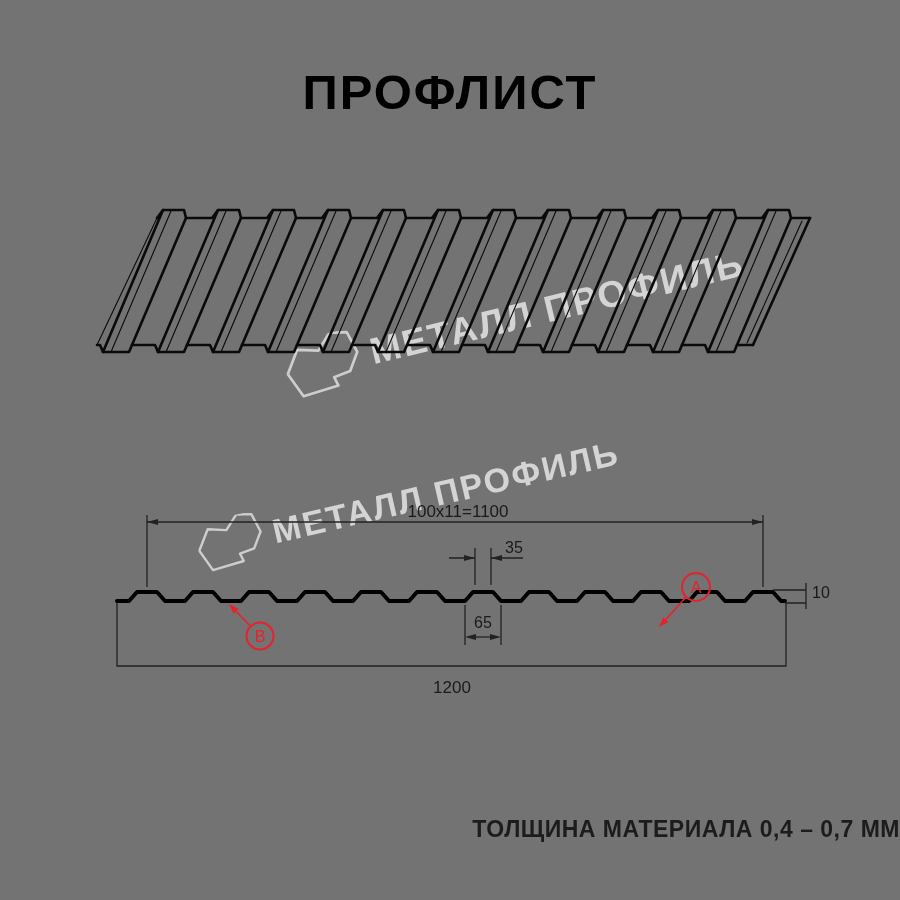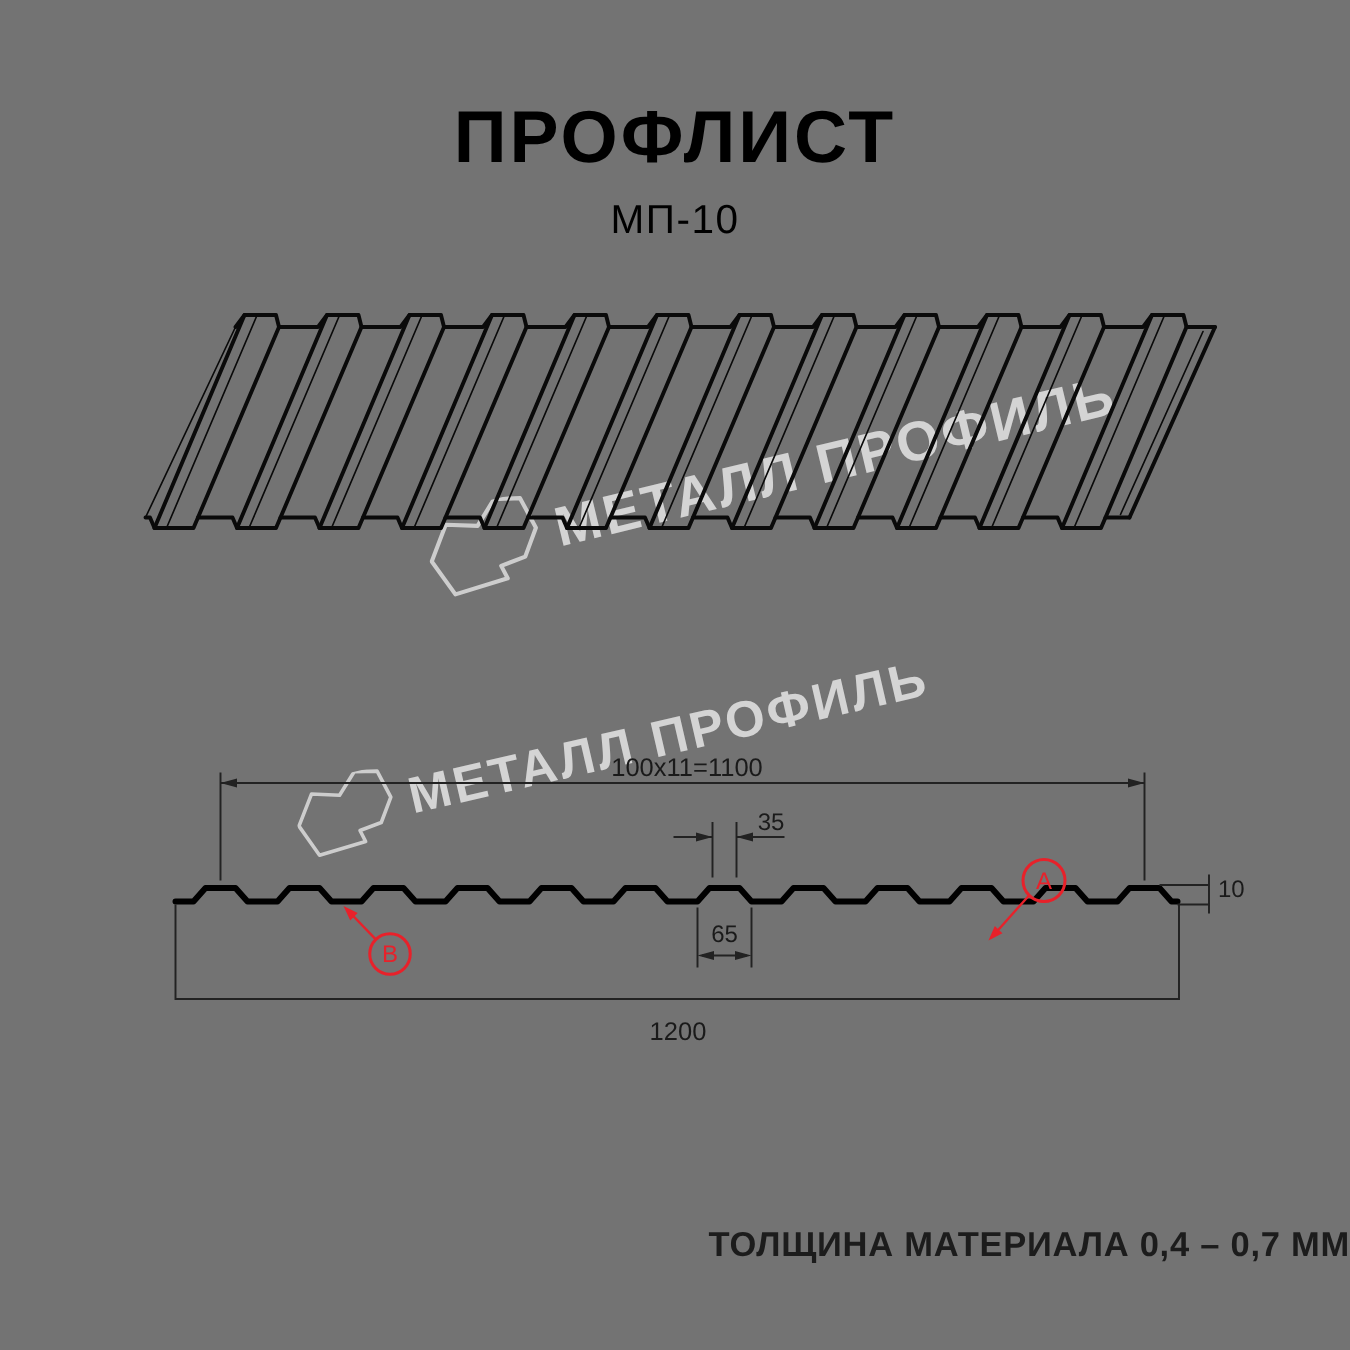--- a/index.html
+++ b/index.html
@@ -50,21 +50,20 @@
   .red-circle{fill:none;stroke:#e8212a;stroke-width:2;}
   .red-arrow{fill:#e8212a;stroke:none;}
   .red-text{fill:#e8212a;font-size:16px;}
 </style>
 </head>
 <body>
 
 <div id="stage">
 
   <div class="title">ПРОФЛИСТ</div>
-  <div class="subtitle">МП-10</div>
 
   <div class="wm wm1">
     <svg width="78" height="58" viewBox="0 0 66 51">
       <polygon class="logo-path" points="0,27 13,8 31,13 44,0 59,3 64,22 54,37 39,39 41,47 9,49"></polygon>
     </svg>
     <span class="wm-text">МЕТАЛЛ ПРОФИЛЬ</span>
   </div>
 
   <svg class="sheet3d" width="730" height="170" viewBox="0 0 730 170">
 

